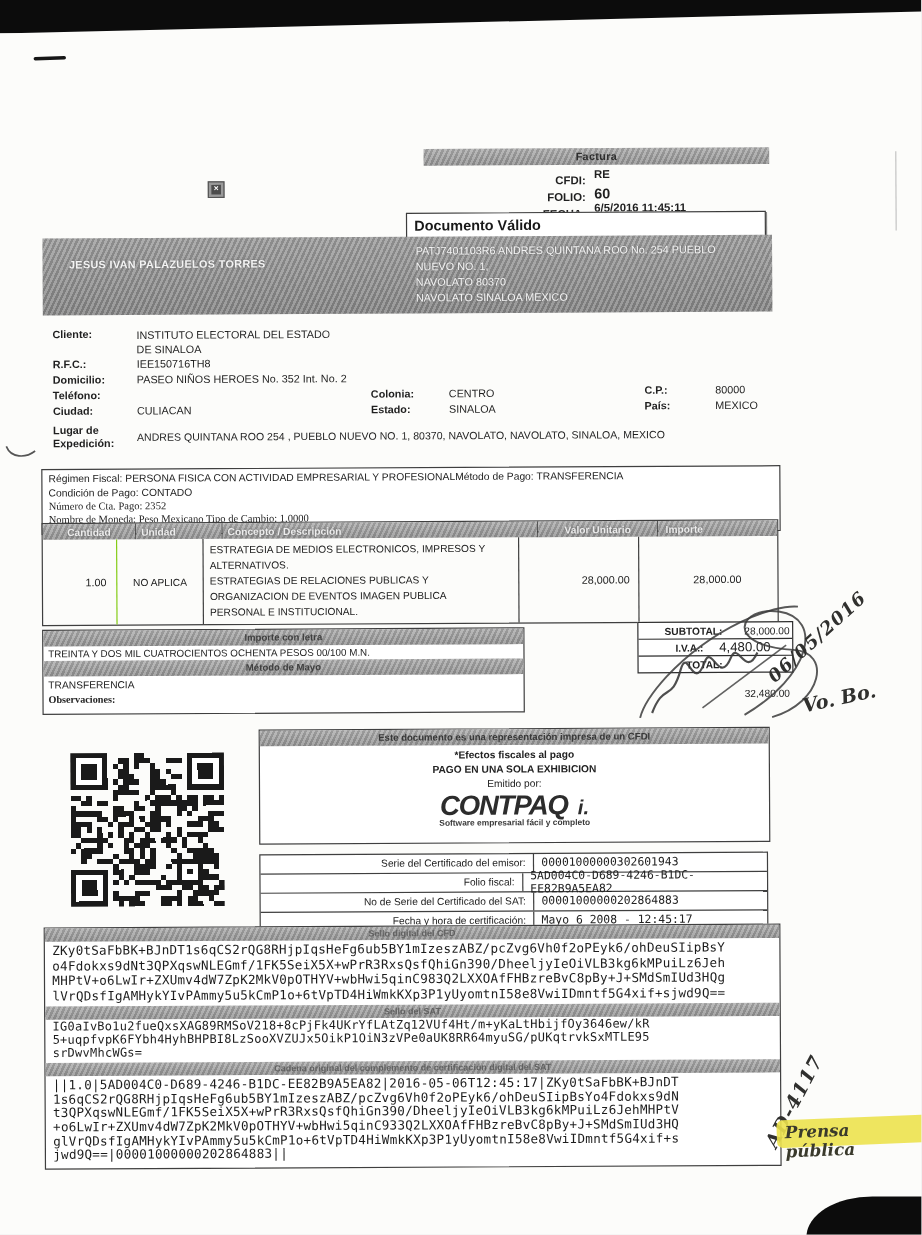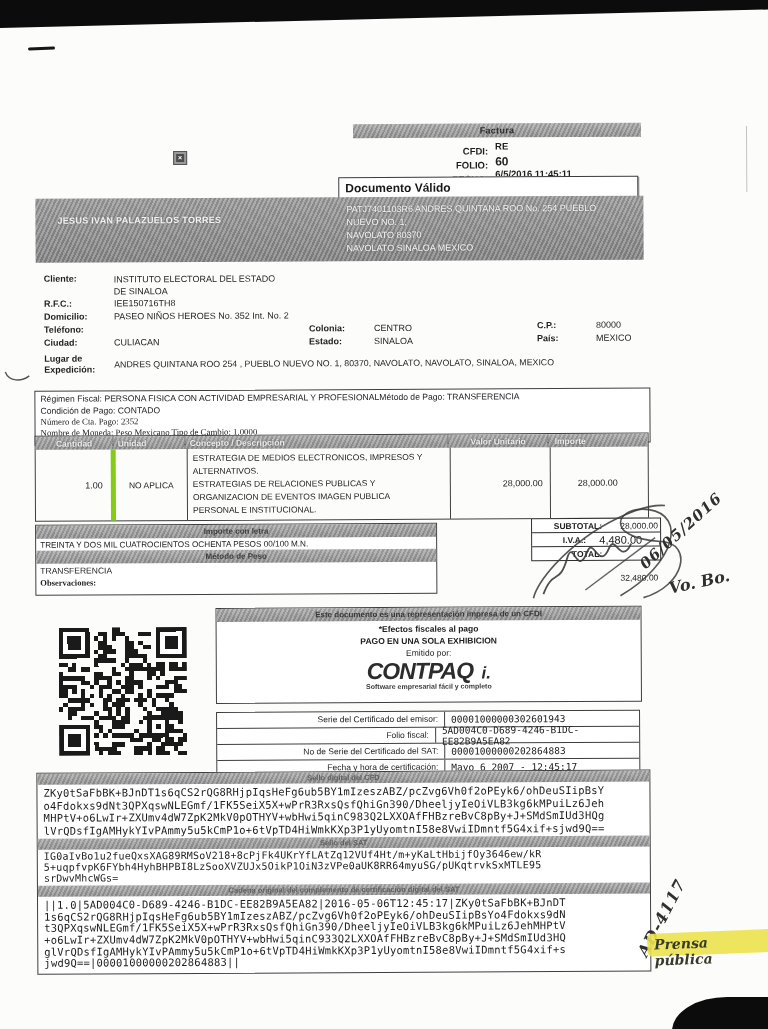--- a/index.html
+++ b/index.html
@@ -111,21 +111,21 @@
             <span class="bar-txt-light">Concepto / Descripción</span>
           </div>
         <div class="bar cell" style="width:100px;border-right:1px solid #3f3f3f;">
             <span class="bar-txt-light">Valor Unitario</span>
           </div>
         <div class="bar cell" style="flex:1;justify-content:flex-start;padding-left:6px;">
             <span class="bar-txt-light">Importe</span>
           </div>
       </div>
       <div style="display:flex;height:71px;">
-        <div class="cell" style="width:80px;border-right:5px solid #84cc16;display:flex;align-items:center;justify-content:flex-end;padding-right:8px;font-size:9px;">
+        <div class="cell" style="width:62px;border-right:1px solid #84cc16;display:flex;align-items:center;justify-content:flex-end;padding-right:8px;font-size:9px;">
             <span>1.00</span>
           </div>
         <div class="cell" style="width:72px;border-right:1px solid #3f3f3f;display:flex;align-items:center;justify-content:center;font-size:8.5px;">
             <span>NO APLICA</span>
           </div>
         <div class="cell pre" style="width:263px;border-right:1px solid #3f3f3f;font-size:8.5px;line-height:13px;padding:3px 0 0 5px;">ESTRATEGIA DE MEDIOS ELECTRONICOS, IMPRESOS Y
 ALTERNATIVOS.
 ESTRATEGIAS DE RELACIONES PUBLICAS Y
 ORGANIZACION DE EVENTOS IMAGEN PUBLICA
 PERSONAL E INSTITUCIONAL.</div>
@@ -137,21 +137,21 @@
           </div>
       </div>
     </div>
 
     <div class="abs box" style="left:35px;top:523px;width:400px;height:69px;border-color:#3f3f3f;">
       <div class="bar" style="height:13px;">
           <span class="bar-txt-faint" style="color:#3f3f3f;">Importe con letra</span>
         </div>
       <div style="font-size:8.2px;padding:2px 0 1px 4px;">TREINTA Y DOS MIL CUATROCIENTOS OCHENTA PESOS 00/100 M.N.</div>
       <div class="bar" style="height:13px;">
-          <span class="bar-txt-faint" style="color:#3f3f3f;">Método de Peso</span>
+          <span class="bar-txt-faint" style="color:#3f3f3f;">Método de Mayo</span>
         </div>
       <div style="font-size:8.5px;padding:2px 0 1px 4px;">TRANSFERENCIA</div>
       <div style="font-size:8.5px;font-weight:bold;font-family:'Liberation Serif',serif;padding:1px 0 0 4px;">Observaciones:</div>
     </div>
 
     <div class="abs" style="left:531px;top:519px;width:130px;border:1.5px solid #2e2e2e;background:#fff;box-sizing:border-box;">
       <div style="display:flex;height:13px;align-items:center;">
         <span style="flex:1;text-align:right;font-size:8.5px;font-weight:bold;">SUBTOTAL:</span>
         <span style="width:56px;text-align:right;font-size:8.5px;padding-right:2px;">28,000.00</span>
       </div>
@@ -518,21 +518,21 @@
       <div style="display:flex;height:15px;align-items:center;border-top:1px solid #3f3f3f;">
         <span style="width:228px;text-align:right;font-size:8.5px;padding-right:6px;border-right:1px solid #3f3f3f;box-sizing:border-box;height:15px;line-height:15px;">Folio fiscal:</span>
         <span class="mono" style="font-size:9.5px;padding-left:6px;">5AD004C0-D689-4246-B1DC-EE82B9A5EA82</span>
       </div>
       <div style="display:flex;height:15px;align-items:center;border-top:1px solid #3f3f3f;">
         <span style="width:228px;text-align:right;font-size:8.5px;padding-right:6px;border-right:1px solid #3f3f3f;box-sizing:border-box;height:15px;line-height:15px;">No de Serie del Certificado del SAT:</span>
         <span class="mono" style="font-size:9.5px;padding-left:6px;">00001000000202864883</span>
       </div>
       <div style="display:flex;height:15px;align-items:center;border-top:1px solid #3f3f3f;">
         <span style="width:228px;text-align:right;font-size:8.5px;padding-right:6px;border-right:1px solid #3f3f3f;box-sizing:border-box;height:15px;line-height:15px;">Fecha y hora de certificación:</span>
-        <span class="mono" style="font-size:9.5px;padding-left:6px;">Mayo 6 2007 - 12:45:17</span>
+        <span class="mono" style="font-size:9.5px;padding-left:6px;">Mayo 6 2008 - 12:45:17</span>
       </div>
     </div>
 
     <div class="abs" style="left:35px;top:771px;width:614px;border:1px solid #3f3f3f;background:#fff;box-sizing:border-box;">
       <div class="bar" style="height:11px;">
           <span style="font-size:7.5px;font-weight:bold;color:#616161;">Sello digital del CFD</span>
         </div>
       <div class="mono pre" style="font-size:10.5px;line-height:12.6px;padding:2px 0 2px 6px;letter-spacing:.2px;color:#1d1d1d;">ZKy0tSaFbBK+BJnDT1s6qCS2rQG8RHjpIqsHeFg6ub5BY1mIzeszABZ/pcZvg6Vh0f2oPEyk6/ohDeuSIipBsY
 o4Fdokxs9dNt3QPXqswNLEGmf/1FK5SeiX5X+wPrR3RxsQsfQhiGn390/DheeljyIeOiVLB3kg6kMPuiLz6Jeh
 MHPtV+o6LwIr+ZXUmv4dW7ZpK2MkV0pOTHYV+wbHwi5qinC983Q2LXXOAfFHBzreBvC8pBy+J+SMdSmIUd3HQg

